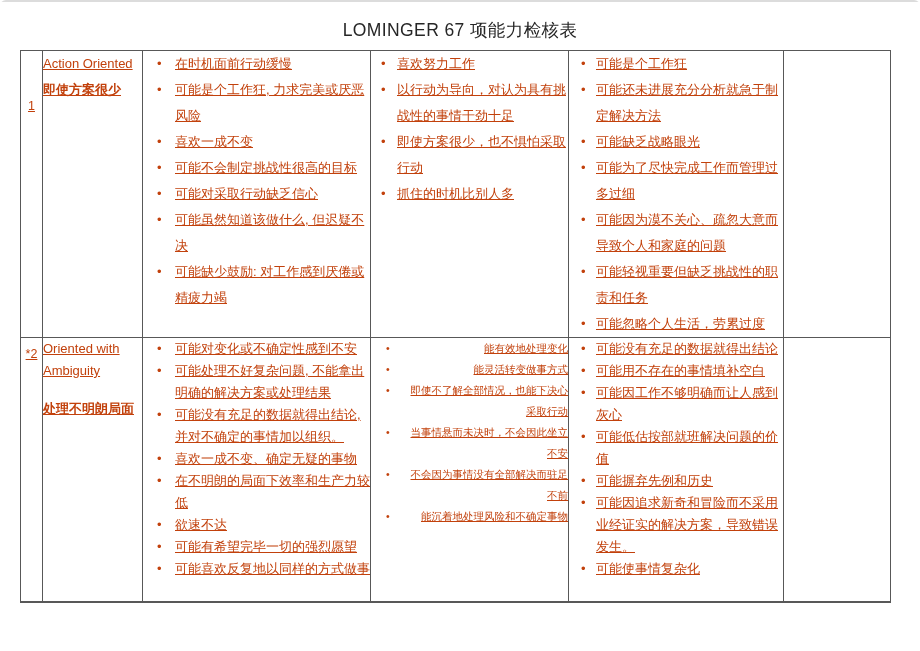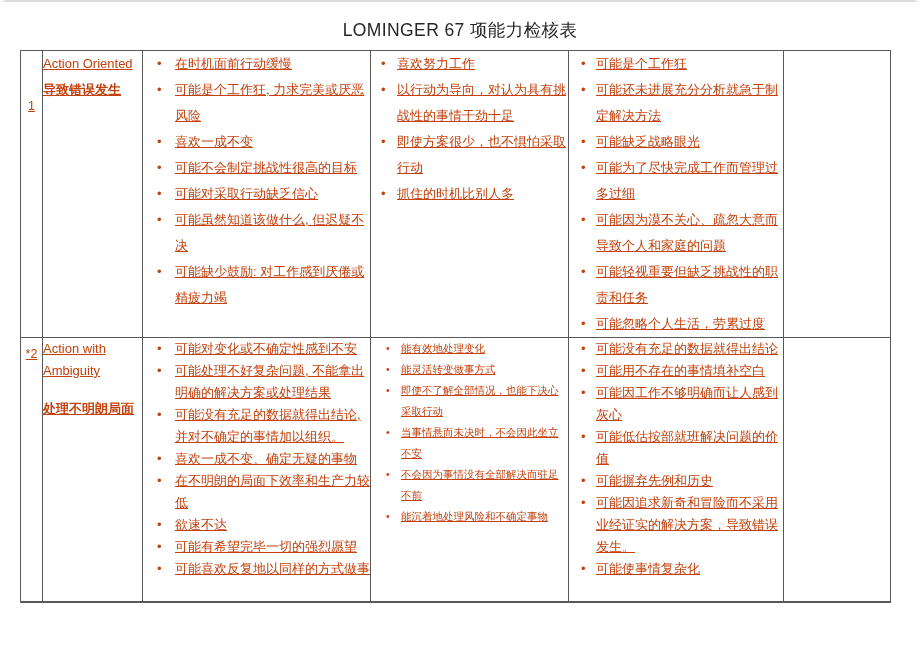--- a/index.html
+++ b/index.html
@@ -73,21 +73,21 @@
 
   td.col-a .bitem { padding-left: 32px; }
   td.col-a .bitem::before { left: 14px; }
   td.col-b .bitem { padding-left: 26px; }
   td.col-b .bitem::before { left: 10px; }
   td.col-c .bitem { padding-left: 27px; }
   td.col-c .bitem::before { left: 12px; }
 
   
   tbody tr:nth-child(2) td.col-b { font-size: 10.5px; }
-  tbody tr:nth-child(2) td.col-b .bitem { line-height: 21px; padding-left: 30px; }
+  tbody tr:nth-child(2) td.col-b .bitem { line-height: 21px; padding-left: 30px; text-align: right; }
   tbody tr:nth-child(2) td.col-b .bitem::before { left: 15px; }
 </style>
 </head>
 <body>
 
 <div class="page">
   <div class="top-edge"></div>
   <div class="doc-title">LOMINGER 67 项能力检核表</div>
 
   <table class="grid">
@@ -99,21 +99,21 @@
         <col class="c5">
         <col class="c6">
     </colgroup>
     <tbody id="table-body">
   <tr class="trow">
     <td class="num-cell">
       <div class="num">1</div>
     </td>
     <td class="name-cell">
       <div class="name-en">Action Oriented</div>
-      <div class="name-zh">导致错误发生</div>
+      <div class="name-zh">即使方案很少</div>
     </td>
     <td class="list-cell col-a">
             <ul class="blist">
               <li class="bitem">在时机面前行动缓慢</li>
               <li class="bitem">可能是个工作狂, 力求完美或厌恶风险</li>
               <li class="bitem">喜欢一成不变</li>
               <li class="bitem">可能不会制定挑战性很高的目标</li>
               <li class="bitem">可能对采取行动缺乏信心</li>
               <li class="bitem">可能虽然知道该做什么, 但迟疑不决</li>
               <li class="bitem">可能缺少鼓励: 对工作感到厌倦或精疲力竭</li>
@@ -139,21 +139,21 @@
             </ul>
           </td>
     <td class="notes-cell"></td>
   </tr>
 
   <tr class="trow">
     <td class="num-cell">
       <div class="num">*2</div>
     </td>
     <td class="name-cell">
-      <div class="name-en">Action with Ambiguity</div>
+      <div class="name-en">Oriented with Ambiguity</div>
       <div class="name-zh">处理不明朗局面</div>
     </td>
     <td class="list-cell col-a">
             <ul class="blist">
               <li class="bitem">可能对变化或不确定性感到不安</li>
               <li class="bitem">可能处理不好复杂问题, 不能拿出明确的解决方案或处理结果</li>
               <li class="bitem">可能没有充足的数据就得出结论, 并对不确定的事情加以组织。</li>
               <li class="bitem">喜欢一成不变、确定无疑的事物</li>
               <li class="bitem">在不明朗的局面下效率和生产力较低</li>
               <li class="bitem">欲速不达</li>

